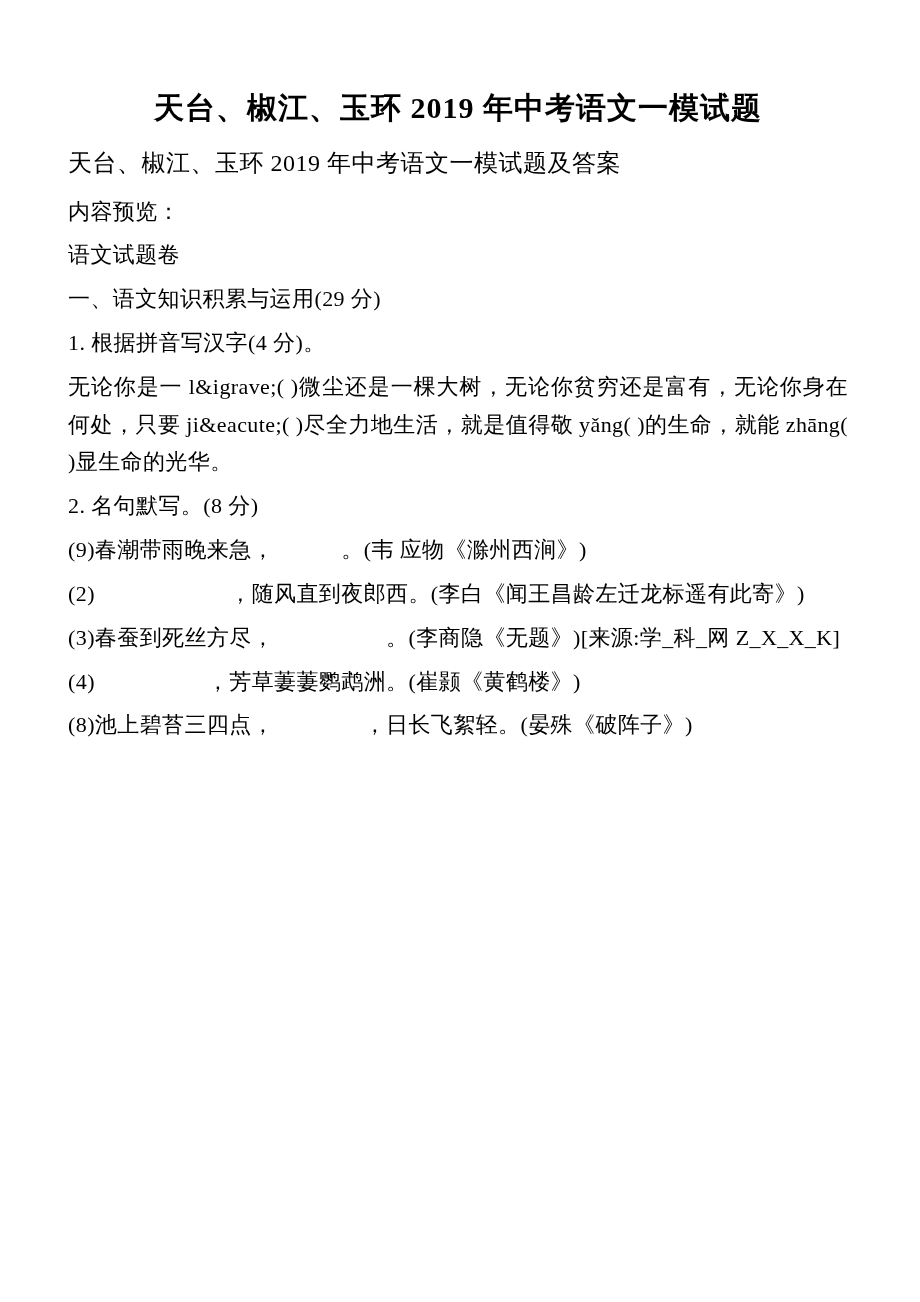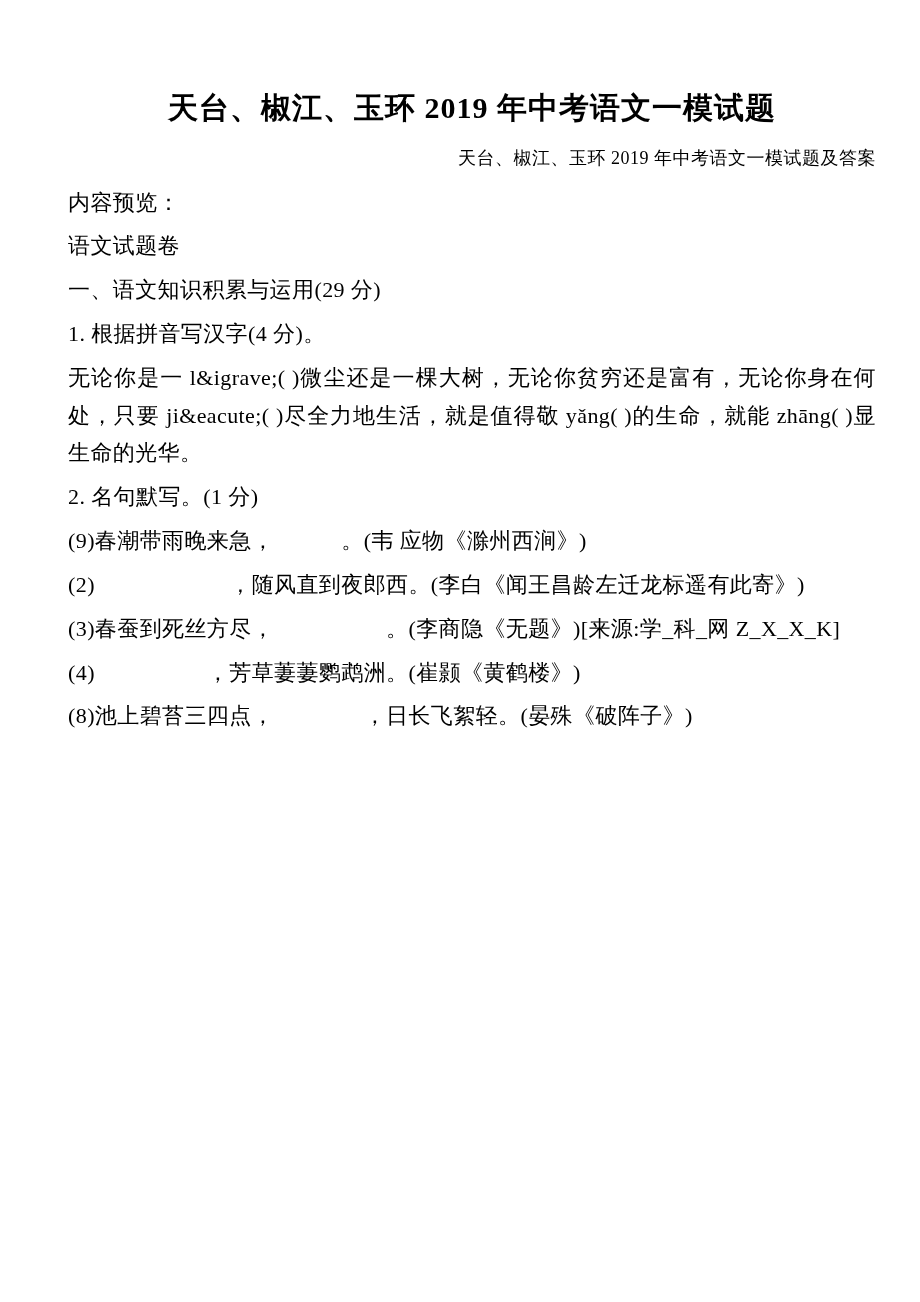--- a/index.html
+++ b/index.html
@@ -11,35 +11,35 @@
     width: 920px;
     height: 1302px;
     font-family: "Liberation Serif", "DejaVu Serif", serif;
     color: #000000;
     overflow: hidden;
   }
   .page {
     width: 920px;
     height: 1302px;
     box-sizing: border-box;
-    padding: 88px 44px 0 68px;
+    padding: 88px 72px 0 68px;
     position: relative;
   }
   .doc-title {
     font-family: "Liberation Serif", "DejaVu Serif", serif;
     font-size: 30px;
     font-weight: bold;
     text-align: center;
     letter-spacing: 1px;
     margin: 0 0 16px 0;
     line-height: 1.35;
   }
   .subtitle {
-    font-size: 18px;
-    text-align: right;
+    font-size: 24px;
+    text-align: left;
     margin: 0 0 12px 0;
     line-height: 1.5;
     letter-spacing: 0.5px;
   }
   p.body-line {
     font-size: 22px;
     line-height: 1.72;
     margin: 4px 0 6px 0;
     letter-spacing: 0.4px;
     text-align: justify;
@@ -52,20 +52,20 @@
 
   <h1 class="doc-title">天台、椒江、玉环 2019 年中考语文一模试题</h1>
 
   <div class="subtitle">天台、椒江、玉环 2019 年中考语文一模试题及答案</div>
 
   <p class="body-line">内容预览：</p>
   <p class="body-line">语文试题卷</p>
   <p class="body-line">一、语文知识积累与运用(29 分)</p>
   <p class="body-line">1. 根据拼音写汉字(4 分)。</p>
   <p class="body-line">无论你是一 l&amp;igrave;(    )微尘还是一棵大树，无论你贫穷还是富有，无论你身在何处，只要 ji&amp;eacute;(    )尽全力地生活，就是值得敬 yǎng(  )的生命，就能 zhāng(  )显生命的光华。</p>
-  <p class="body-line">2. 名句默写。(1 分)</p>
+  <p class="body-line">2. 名句默写。(8 分)</p>
   <p class="body-line">(9)春潮带雨晚来急，　　　。(韦 应物《滁州西涧》)</p>
   <p class="body-line">(2)　　　　　　，随风直到夜郎西。(李白《闻王昌龄左迁龙标遥有此寄》)</p>
   <p class="body-line">(3)春蚕到死丝方尽，　　　　　。(李商隐《无题》)[来源:学_科_网 Z_X_X_K]</p>
   <p class="body-line">(4)　　　　　，芳草萋萋鹦鹉洲。(崔颢《黄鹤楼》)</p>
   <p class="body-line">(8)池上碧苔三四点，　　　　，日长飞絮轻。(晏殊《破阵子》)</p>
 
 </div>
 
 </body></html>

